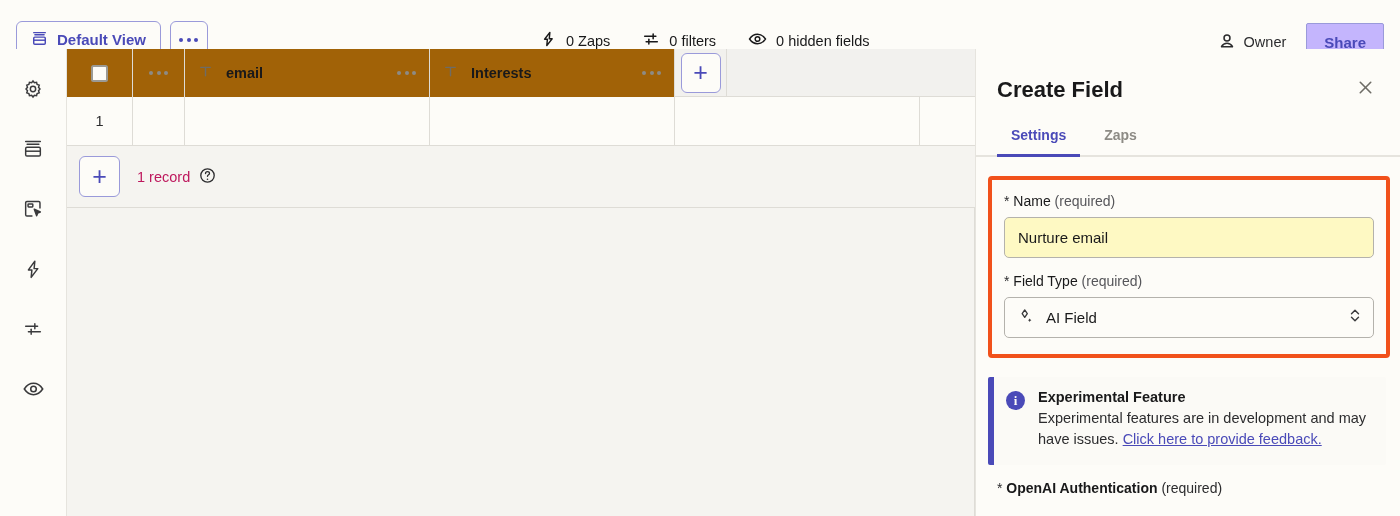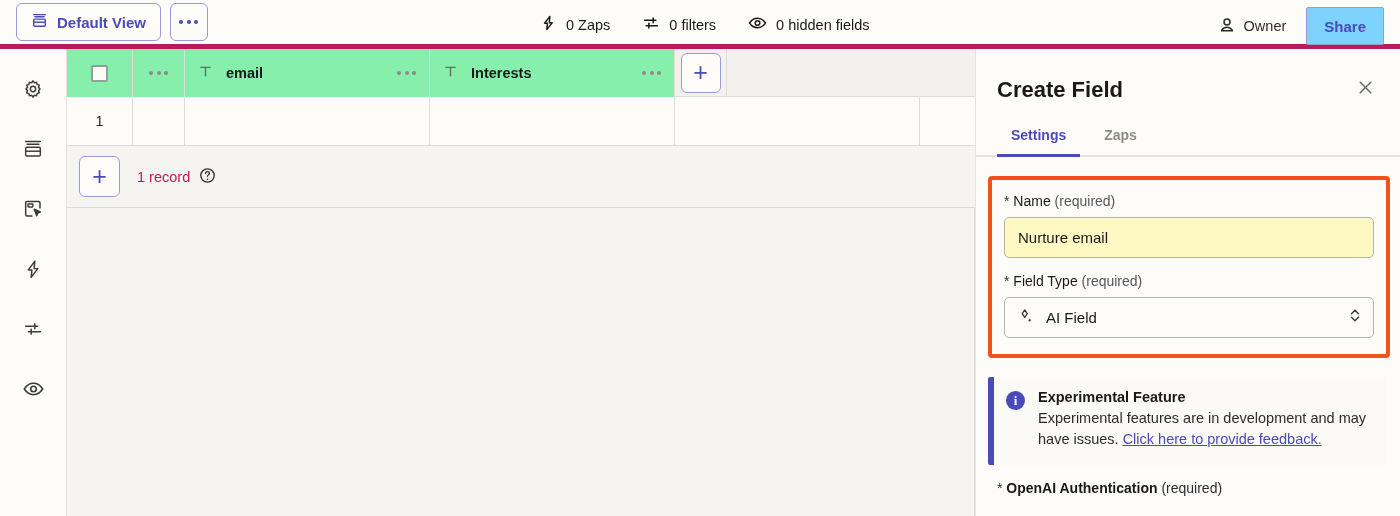--- a/index.html
+++ b/index.html
@@ -8,23 +8,23 @@
     width: 1400px; height: 516px;
     overflow: hidden;
     background: #fdfcf8;
     font-family: "Liberation Sans", sans-serif;
     -webkit-font-smoothing: antialiased;
   }
   #app { position: relative; width: 1400px; height: 516px; overflow: hidden; }
 
   
   .topbar {
-    position: absolute; left: 0; top: 0; width: 1400px; height: 49px;
+    position: absolute; left: 0; top: 16px; width: 1400px; height: 49px;
     background: #fdfcf8;
-    border-bottom: 5px solid #be185d;
+    border-bottom: 2px solid #be185d;
     display: flex; align-items: center;
   }
   .tb-left { display: flex; align-items: center; gap: 9px; padding-left: 16px; }
   .btn-outline {
     display: flex; align-items: center; gap: 9px;
     height: 38px; padding: 0 14px;
     border: 1px solid #9a9ada; border-radius: 6px;
     background: #fdfcf8; color: #4a4ab8;
     font-size: 15px; font-weight: 700; cursor: pointer;
   }
@@ -44,21 +44,21 @@
     display: flex; align-items: center; gap: 9px;
     font-size: 14.5px; color: #19191a; cursor: pointer; white-space: nowrap;
   }
   .tb-right {
     position: absolute; right: 16px; top: 0; height: 52px;
     display: flex; align-items: center; gap: 20px; text-align: center;
   }
   .owner { display: flex; align-items: center; gap: 8px; font-size: 14.5px; color: #2c2c2e; cursor: pointer; }
   .share-btn {
     height: 38px; padding: 0 17px; display: flex; align-items: center;
-    border: 1px solid #9a9ada; border-radius: 2px; background: #7dd3fc;
+    border: 1px solid #9a9ada; border-radius: 2px; background: #c4b5fd;
     color: #4a4ab8; font-size: 15px; font-weight: 700; cursor: pointer;
   }
 
   
   .rail {
     position: absolute; left: 0; top: 49px; width: 67px; height: 467px;
     background: #fdfcf8; border-right: 1px solid #e6e4de;
     display: flex; flex-direction: column; align-items: center;
     padding-top: 26px; gap: 28px;
   }
@@ -68,21 +68,21 @@
   }
 
   
   .grid-area {
     position: absolute; left: 67px; top: 49px; width: 908px; height: 467px;
     background: #f5f4f0; overflow: hidden;
   }
   .grid-head { display: flex; height: 48px; background: #f2f1ee; border-bottom: 1px solid #dedcd6; }
   .gh-cell {
     display: flex; align-items: center; height: 48px;
-    border-right: 1px solid #dedcd6; padding: 0 13px; background: #86efac;
+    border-right: 1px solid #dedcd6; padding: 0 13px; background: #a16207;
   }
   .gh-check { width: 66px; justify-content: center; }
   .checkbox { width: 17px; height: 17px; border: 2px solid #9b9a95; border-radius: 2.5px; background: #fdfcf8; }
   .gh-dots { width: 52px; justify-content: center; }
   .gh-field {
     width: 245px; justify-content: space-between;
     font-size: 14.5px; font-weight: 700; color: #19191a;
   }
   .gh-field .lbl { display: flex; align-items: center; gap: 13px; }
   .gh-plus {

